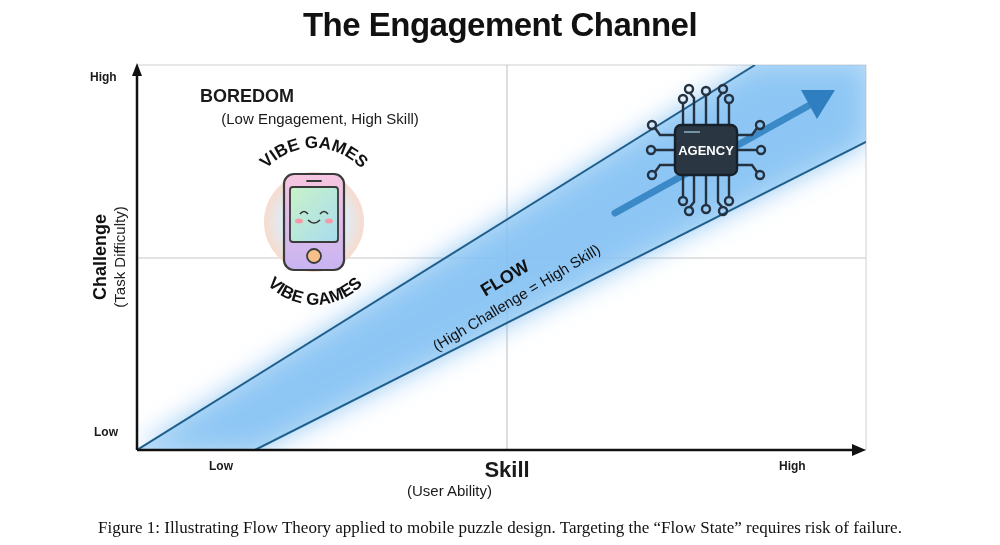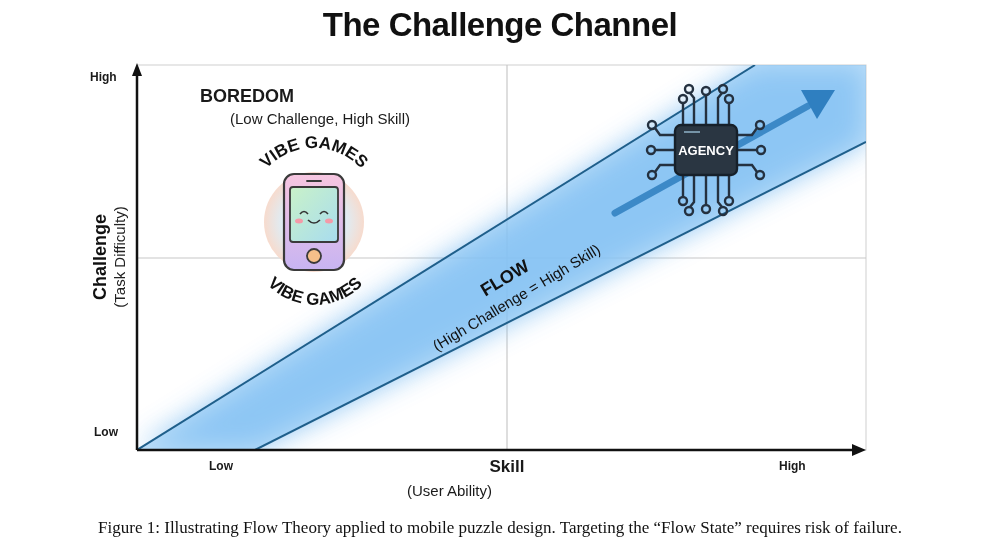--- a/index.html
+++ b/index.html
@@ -6,21 +6,21 @@
   body { width: 1000px; height: 545px; position: relative; overflow: hidden; font-family: "Liberation Sans", sans-serif; }
   .title { position: absolute; left: 0; width: 1000px; top: 6px; text-align: center; font-size: 33px; font-weight: bold; color: #111; letter-spacing: -0.5px; }
   svg.plot { position: absolute; left: 0; top: 0; }
   .abs { position: absolute; color: #1a1a1a; }
   .tick { font-size: 12px; font-weight: bold; }
   .caption { position: absolute; left: 0; width: 1000px; top: 518px; text-align: center; font-family: "Liberation Serif", serif; font-size: 17px; color: #111; }
 </style>
 </head>
 <body>
 
-<div class="title">The Challenge Channel</div>
+<div class="title">The Engagement Channel</div>
 
 <svg class="plot" width="1000" height="545" viewBox="0 0 1000 545">
   <defs>
     <linearGradient id="bandGrad" gradientUnits="userSpaceOnUse" x1="560" y1="330" x2="640" y2="170">
       <stop offset="0" stop-color="#ffffff" stop-opacity="0"></stop>
       <stop offset="0.18" stop-color="#a9d4f7"></stop>
       <stop offset="0.5" stop-color="#6fb5ef"></stop>
       <stop offset="0.82" stop-color="#a9d4f7"></stop>
       <stop offset="1" stop-color="#ffffff" stop-opacity="0"></stop>
     </linearGradient>
@@ -129,19 +129,19 @@
     <text x="0" y="6" font-family="Liberation Sans, sans-serif" font-weight="bold" font-size="18" fill="#111" text-anchor="middle">Challenge</text>
     <text x="0" y="25" font-family="Liberation Sans, sans-serif" font-size="15" fill="#222" text-anchor="middle">(Task Difficulty)</text>
   </g>
 </svg>
 
 <div class="abs tick" style="left:90px; top:70px;">High</div>
 <div class="abs tick" style="left:94px; top:425px;">Low</div>
 <div class="abs tick" style="left:209px; top:459px;">Low</div>
 <div class="abs tick" style="left:779px; top:459px;">High</div>
 
-<div class="abs" style="left:407px; width:200px; top:457px; text-align:center; font-size:17px; font-weight:bold;">Skill</div>
+<div class="abs" style="left:407px; width:200px; top:457px; text-align:center; font-size:22px; font-weight:bold;">Skill</div>
 <div class="abs" style="left:407px; width:200px; top:482px; text-align:left; font-size:15px;">(User Ability)</div>
 
 <div class="abs" style="left:200px; width:240px; top:86px; text-align:left; font-size:18px; font-weight:bold;">BOREDOM</div>
-<div class="abs" style="left:190px; width:260px; top:110px; text-align:center; font-size:15px;">(Low Challenge, High Skill)</div>
+<div class="abs" style="left:190px; width:260px; top:110px; text-align:center; font-size:15px;">(Low Engagement, High Skill)</div>
 
 <div class="caption">Figure 1: Illustrating Flow Theory applied to mobile puzzle design. Targeting the “Flow State” requires risk of failure.</div>
 
 </body></html>

